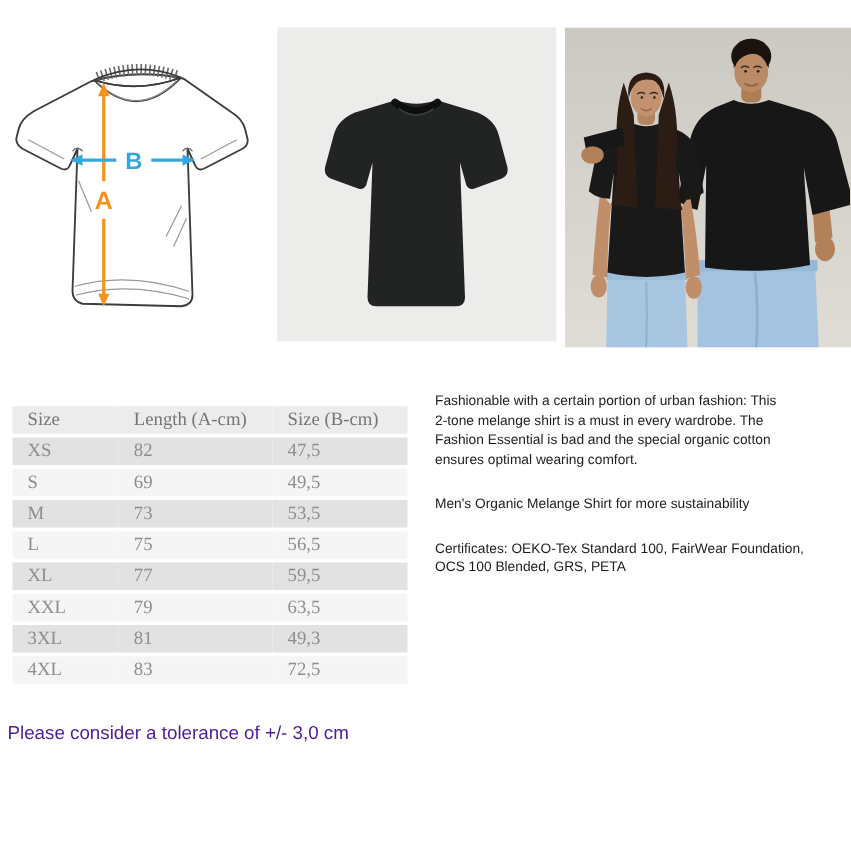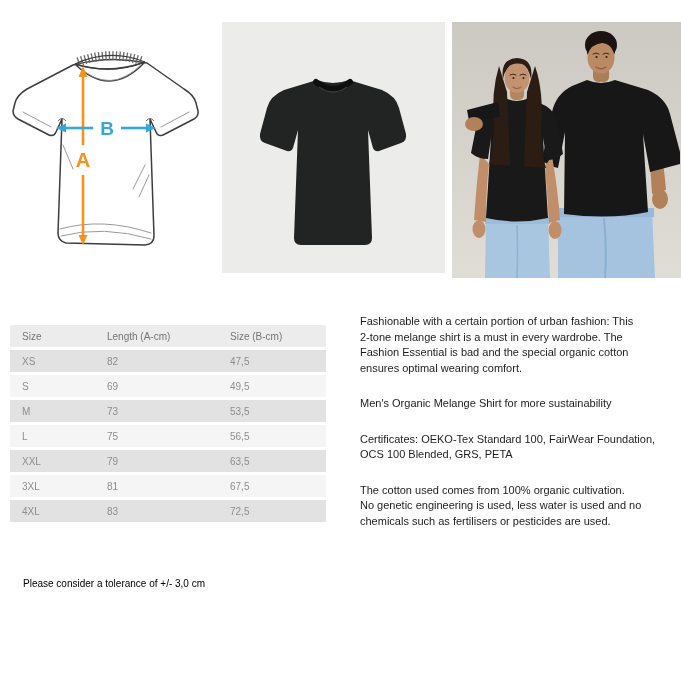--- a/index.html
+++ b/index.html
@@ -11,45 +11,45 @@
   .panel { position:absolute; }
   #diagram-panel   { left:5px;   top:15px; width:200px; height:250px; background:#ffffff; }
   #product-panel   { left:222px; top:22px; width:223px; height:251px; background:#ececeb; }
   #models-panel    { left:452px; top:22px; width:229px; height:256px; }
   .panel svg { display:block; width:100%; height:100%; }
 
   
   #size-table {
     position:absolute; left:10px; top:322px; width:316px;
     border-collapse:separate; border-spacing:0 3px;
-    font-size:10px; color:#8e8e8e; table-layout:fixed;
+    font-size:15px; color:#8e8e8e; table-layout:fixed;font-family:Liberation Serif, serif;
   }
   #size-table th, #size-table td {
     height:22px; padding:0 0 0 12px; text-align:left;
     font-weight:normal; vertical-align:middle; white-space:nowrap;
   }
   #size-table col.c1 { width:85px; }
   #size-table col.c2 { width:123px; }
   #size-table col.c3 { width:108px; }
   #size-table thead tr { background:#ececec; }
   #size-table thead th { color:#757575; }
   #size-table tbody tr:nth-child(odd)  { background:#e2e2e2; }
   #size-table tbody tr:nth-child(even) { background:#f5f5f5; }
 
   #tolerance-note {
-    position:absolute; left:23px; top:578px;
-    font-size:10px; color:#000000;
+    position:absolute; left:6px; top:578px;
+    font-size:15px; color:#4c1d95;
   }
 
   
   #description {
     position:absolute; left:348px; top:314px; width:333px;
     font-size:11px; line-height:15.5px; color:#1d1d1d;
   }
-  #description p { margin:0 0 20px 12px; white-space:pre-line; }
+  #description p { margin:0 0 20px 0; white-space:pre-line; }
 </style>
 </head>
 <body>
 
 <div id="screen">
 
   <div id="diagram-panel" class="panel">
     <svg viewBox="0 0 200 250">
 
       <g stroke="#3d3d3d" stroke-width="1.5" fill="#ffffff" stroke-linejoin="round" stroke-linecap="round">
@@ -198,45 +198,47 @@
         <td>M</td>
         <td>73</td>
         <td>53,5</td>
       </tr>
       <tr>
         <td>L</td>
         <td>75</td>
         <td>56,5</td>
       </tr>
       <tr>
+        <td>XL</td>
+        <td>77</td>
+        <td>59,5</td>
+      </tr>
+      <tr>
         <td>XXL</td>
         <td>79</td>
         <td>63,5</td>
       </tr>
       <tr>
         <td>3XL</td>
         <td>81</td>
-        <td>67,5</td>
+        <td>49,3</td>
       </tr>
       <tr>
         <td>4XL</td>
         <td>83</td>
         <td>72,5</td>
       </tr>
     </tbody>
   </table>
 
   <div id="tolerance-note">Please consider a tolerance of +/- 3,0 cm</div>
 
   <div id="description">
     <p>Fashionable with a certain portion of urban fashion: This
 2-tone melange shirt is a must in every wardrobe. The
 Fashion Essential is bad and the special organic cotton
 ensures optimal wearing comfort.</p>
     <p>Men's Organic Melange Shirt for more sustainability</p>
     <p>Certificates: OEKO-Tex Standard 100, FairWear Foundation,
 OCS 100 Blended, GRS, PETA</p>
-    <p>The cotton used comes from 100% organic cultivation.
-No genetic engineering is used, less water is used and no
-chemicals such as fertilisers or pesticides are used.</p>
   </div>
 
 </div>
 
 </body></html>

